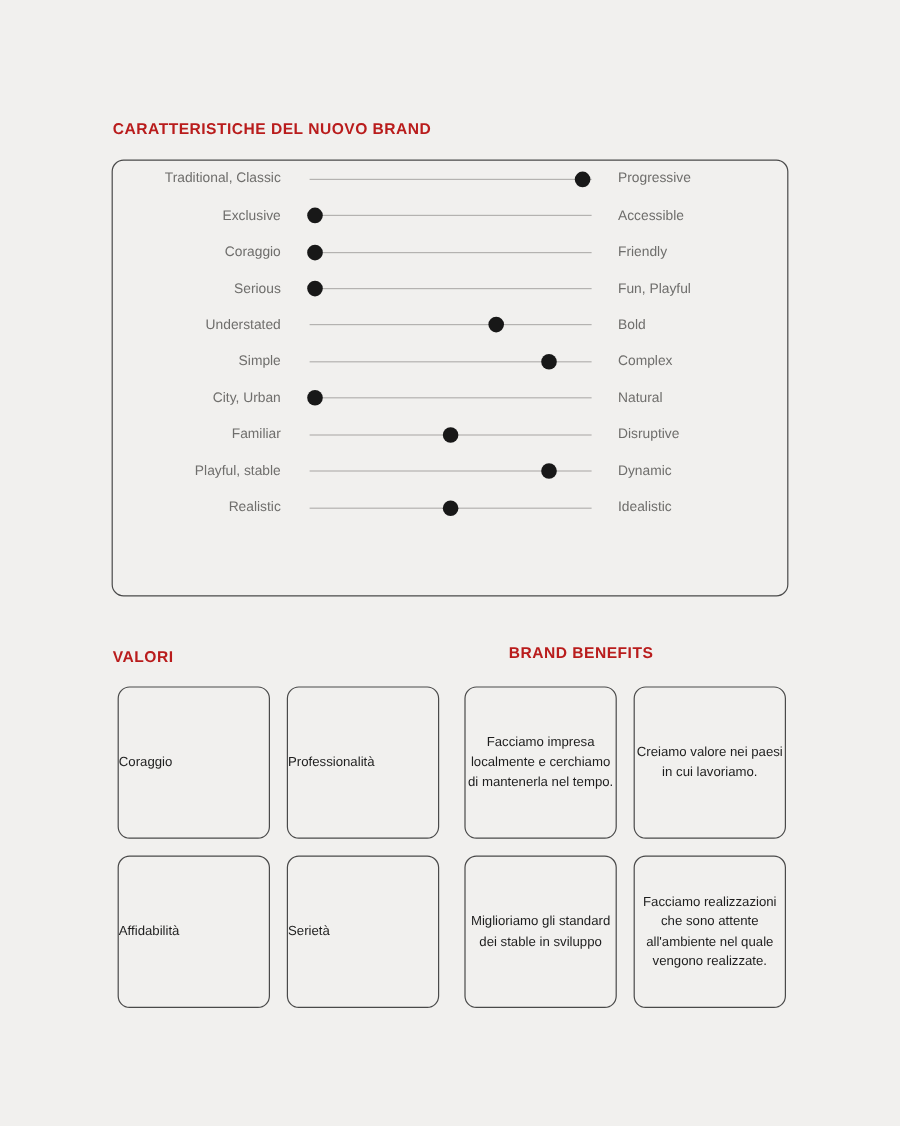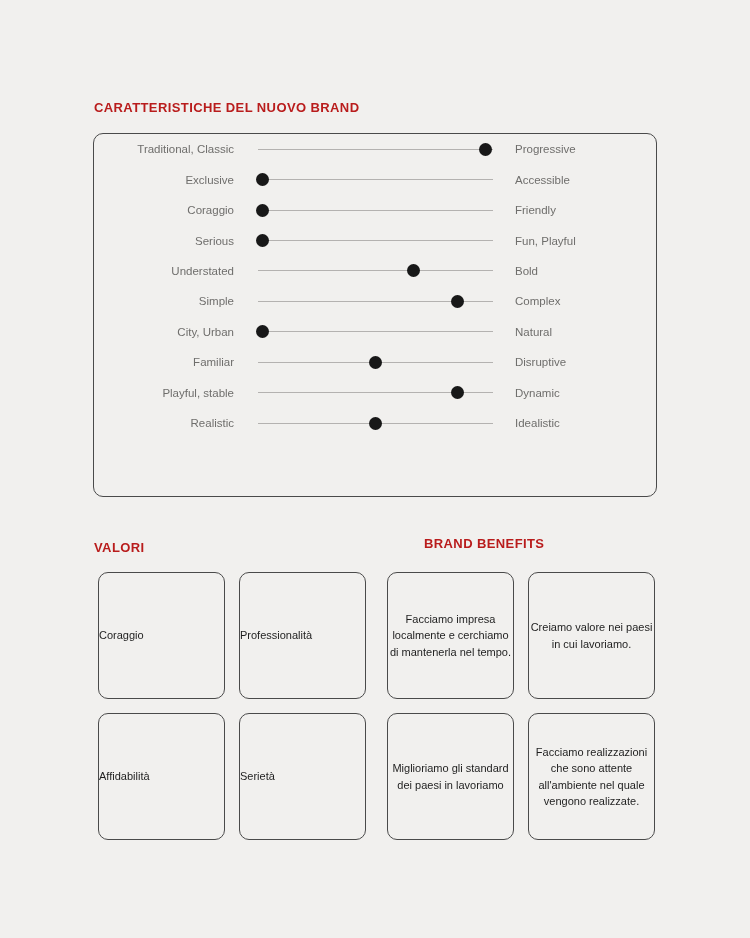--- a/index.html
+++ b/index.html
@@ -205,20 +205,20 @@
       </div>
     </div>
   <div id="benefits-grid" class="grid">
       <div class="card">
         <span class="card-text">Facciamo impresa localmente e cerchiamo di mantenerla nel tempo.</span>
       </div>
       <div class="card">
         <span class="card-text">Creiamo valore nei paesi in cui lavoriamo.</span>
       </div>
       <div class="card">
-        <span class="card-text">Miglioriamo gli standard dei paesi in lavoriamo</span>
+        <span class="card-text">Miglioriamo gli standard dei stable in sviluppo</span>
       </div>
       <div class="card">
         <span class="card-text">Facciamo realizzazioni che sono attente all'ambiente nel quale vengono realizzate.</span>
       </div>
     </div>
 
 </div>
 
 </body></html>

